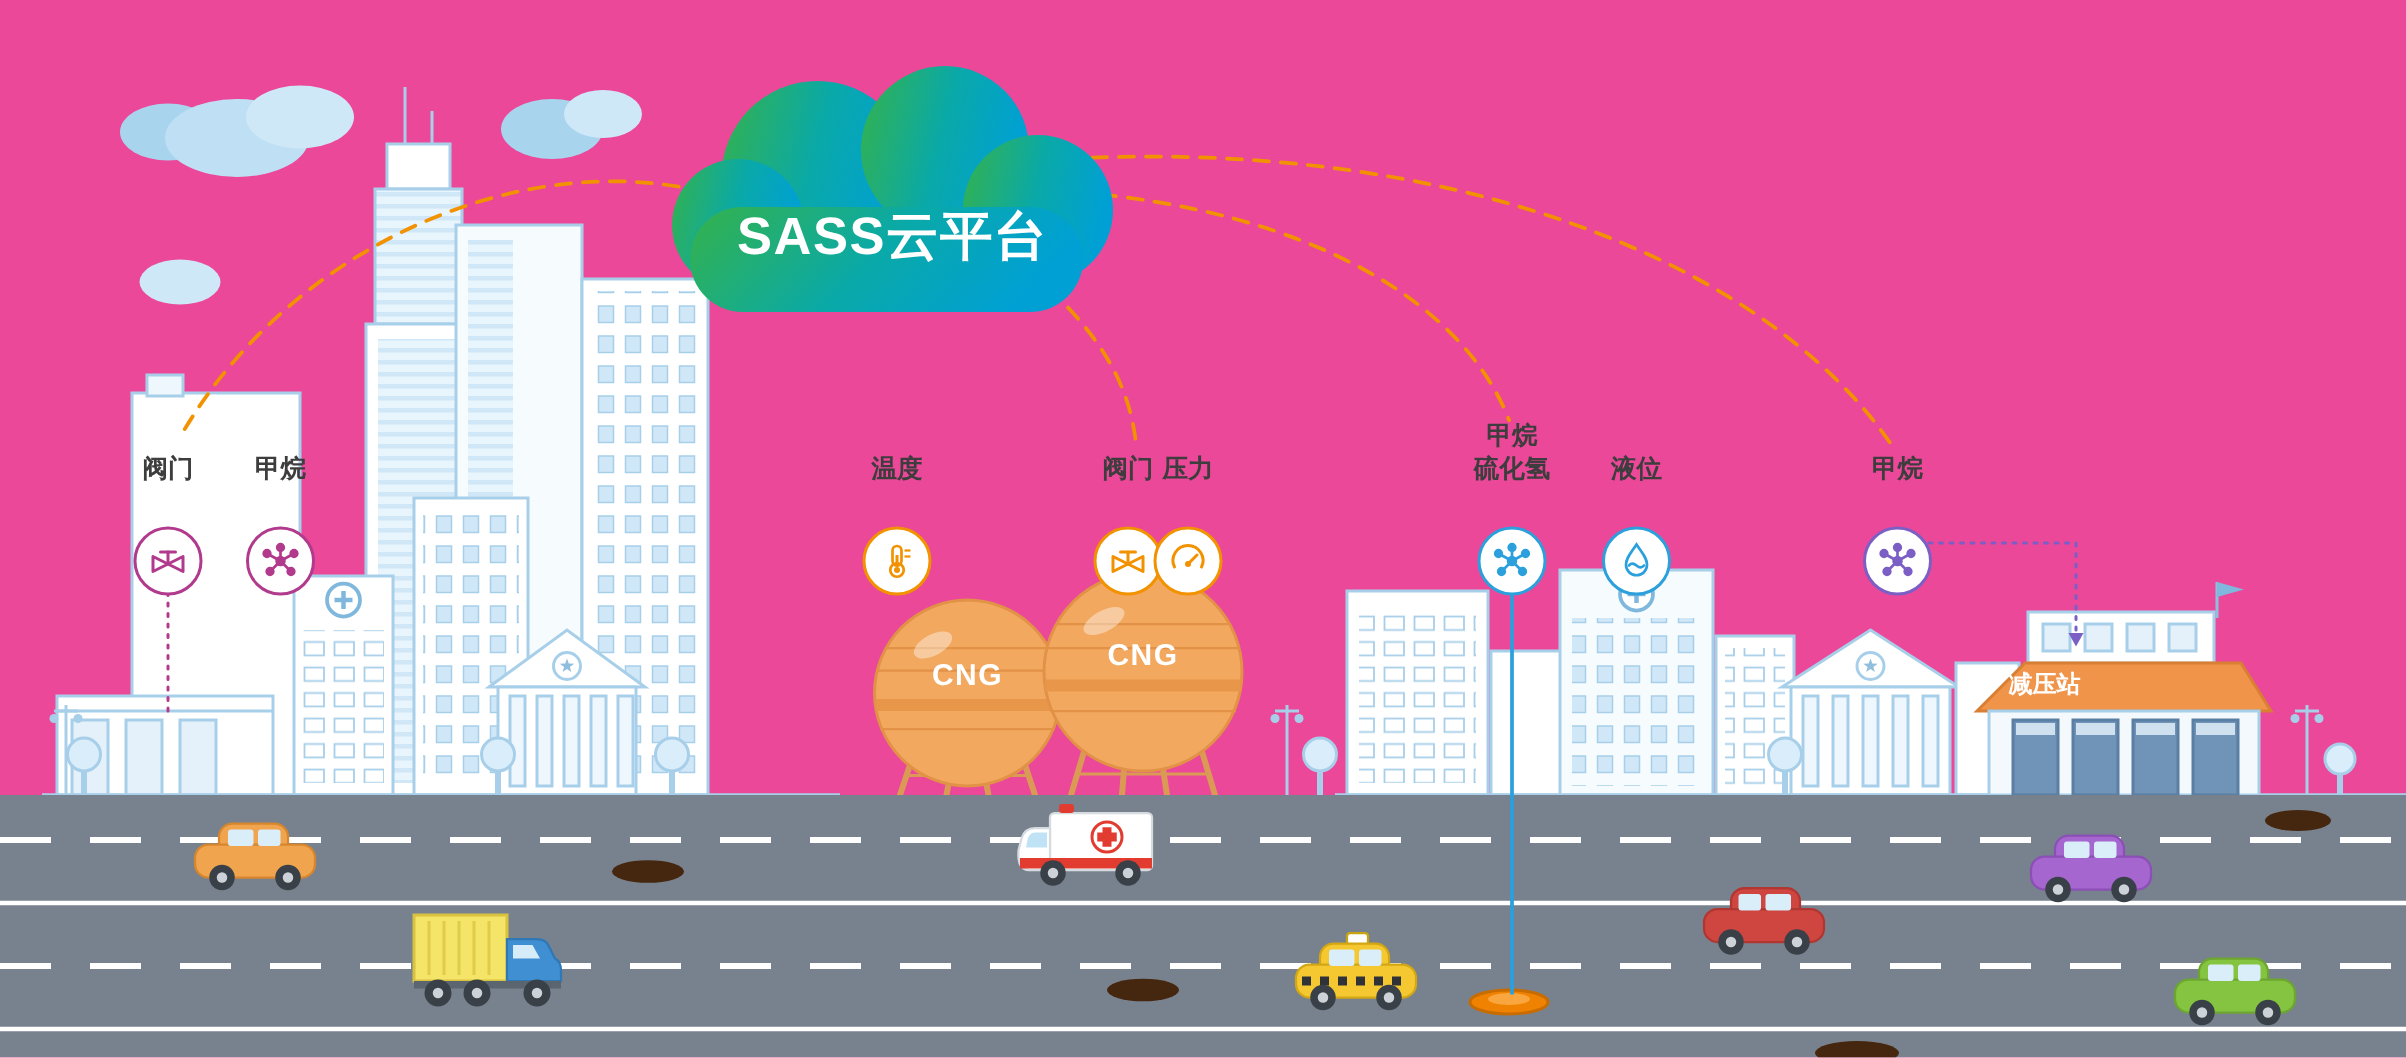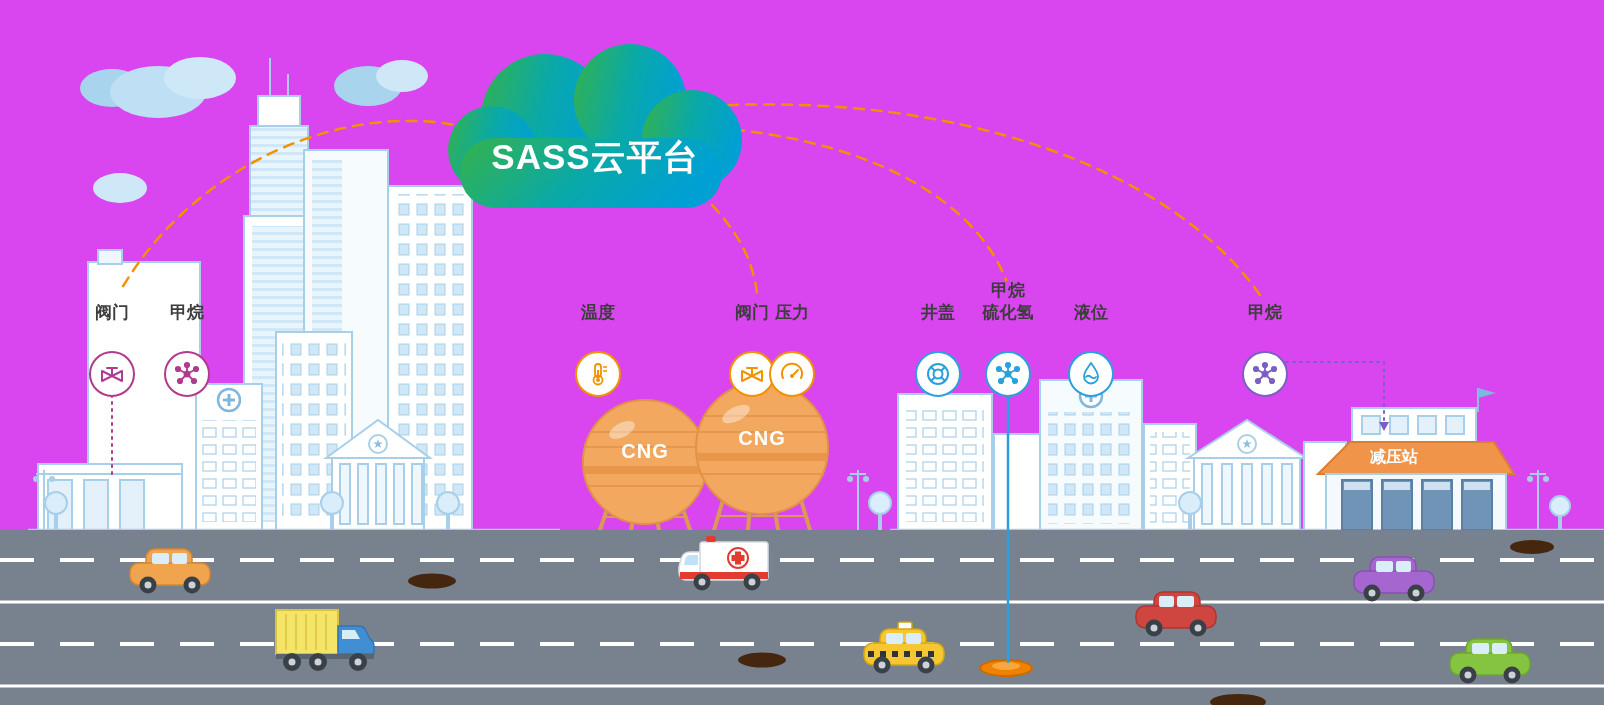--- a/index.html
+++ b/index.html
@@ -1,17 +1,17 @@
 <!DOCTYPE html>
 <html><head>
 <meta charset="utf-8">
 <style>
   * { margin:0; padding:0; box-sizing:border-box; }
   html,body { background:#ffffff; font-family:"Liberation Sans", sans-serif; }
-  .scene { position:relative; width:1604px; height:705px; background:#d946ef; overflow:hidden; }
+  .scene { position:relative; width:1604px; height:705px; background:#ec4899; overflow:hidden; }
   .scene-svg { position:absolute; left:0; top:0; }
 
   .cloud-label { position:absolute; left:472px; top:134px; width:246px; text-align:center;
                  font-size:35px; font-weight:bold; color:#ffffff; letter-spacing:1px; }
 
   .sensor-col { position:absolute; width:80px; text-align:center; }
   .sensor-label { font-size:17px; font-weight:bold; line-height:20px; color:#3d3d3d;
                   margin-bottom:28px; white-space:nowrap; }
   .sensor-label.tight { margin-bottom:2px; }
   .sensor-circle { width:46px; height:46px; margin:0 auto; border-radius:50%;
@@ -333,21 +333,21 @@
     <path d="M 1286 362 H 1384 V 422" stroke="#7b5fc5" stroke-width="2" stroke-dasharray="2 5" stroke-linecap="round"></path>
     <polygon points="1379,422 1389,422 1384,431" fill="#7b5fc5"></polygon>
   </g>
 </svg>
 
 <div class="cloud-label">SASS云平台</div>
 
 <div class="tank-label" style="left:645px; top:451px;">CNG</div>
 <div class="tank-label" style="left:762px; top:438px;">CNG</div>
 
-<div class="station-label" style="left:1394px; top:457px;">减压站</div>
+<div class="station-label" style="left:1363px; top:457px;">减压站</div>
 
 <div class="sensor-col c-magenta" style="left:72px; top:303px;">
   <div class="sensor-label">阀门</div>
   <div class="sensor-circle">
     <svg width="28" height="28" viewBox="0 0 28 28" fill="none" stroke="currentColor" stroke-width="2" stroke-linejoin="round" stroke-linecap="round">
       <path d="M4 11 L4 21 L14 16 Z"></path>
           <path d="M24 11 L24 21 L14 16 Z"></path>
       <line x1="14" y1="16" x2="14" y2="8"></line>
           <line x1="9" y1="8" x2="19" y2="8"></line>
     </svg>
@@ -400,33 +400,20 @@
   <div class="sensor-label">压力</div>
   <div class="sensor-circle">
     <svg width="28" height="28" viewBox="0 0 28 28" fill="none" stroke="currentColor" stroke-linecap="round">
       <path d="M5 18 A 10 10 0 1 1 23 18" stroke-width="2"></path>
       <line x1="14" y1="16" x2="20" y2="10" stroke-width="2"></line>
       <circle cx="14" cy="16" r="2" fill="currentColor" stroke="none"></circle>
     </svg>
   </div>
 </div>
 
-<div class="sensor-col c-blue" style="left:898px; top:303px;">
-  <div class="sensor-label">井盖</div>
-  <div class="sensor-circle">
-    <svg width="28" height="28" viewBox="0 0 28 28" fill="none" stroke="currentColor" stroke-width="2" stroke-linecap="round">
-      <circle cx="14" cy="14" r="10"></circle>
-          <circle cx="14" cy="14" r="4.5"></circle>
-      <line x1="7.2" y1="7.2" x2="10.8" y2="10.8"></line>
-          <line x1="20.8" y1="7.2" x2="17.2" y2="10.8"></line>
-      <line x1="7.2" y1="20.8" x2="10.8" y2="17.2"></line>
-          <line x1="20.8" y1="20.8" x2="17.2" y2="17.2"></line>
-    </svg>
-  </div>
-</div>
 <div class="sensor-col c-blue" style="left:968px; top:281px;">
   <div class="sensor-label tight">甲烷</div>
   <div class="sensor-label">硫化氢</div>
   <div class="sensor-circle">
     <svg width="28" height="28" viewBox="0 0 28 28" stroke="currentColor" stroke-width="1.8" fill="currentColor">
       <line x1="14" y1="14" x2="14" y2="5"></line>
           <line x1="14" y1="14" x2="5" y2="9"></line>
       <line x1="14" y1="14" x2="23" y2="9"></line>
           <line x1="14" y1="14" x2="7" y2="21"></line>
       <line x1="14" y1="14" x2="21" y2="21"></line>

